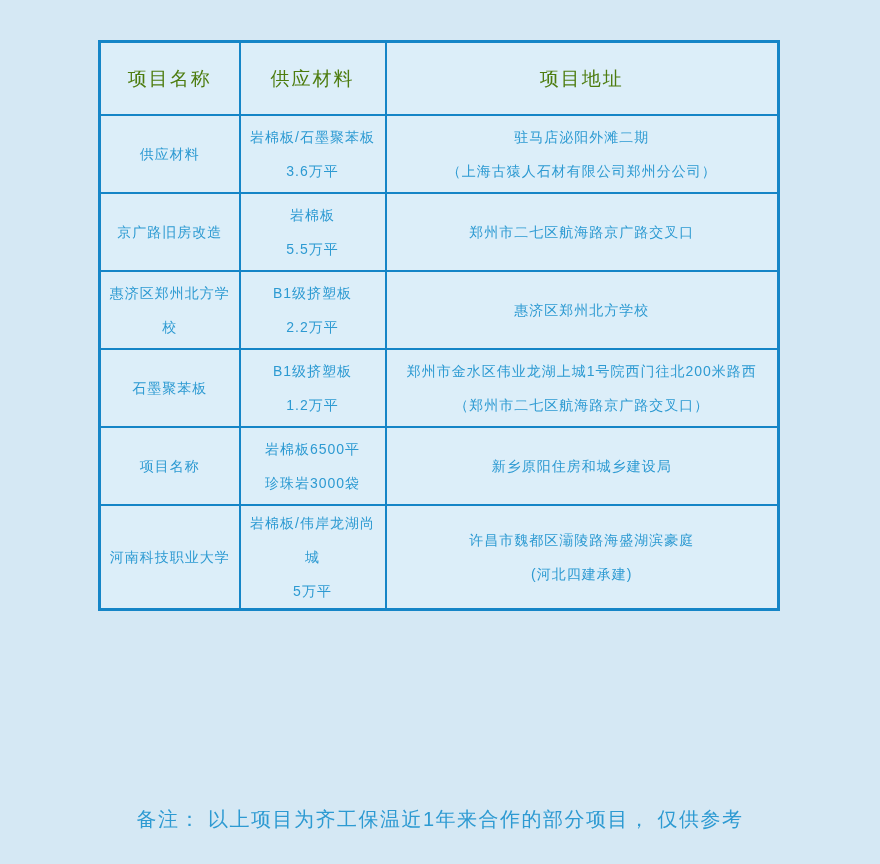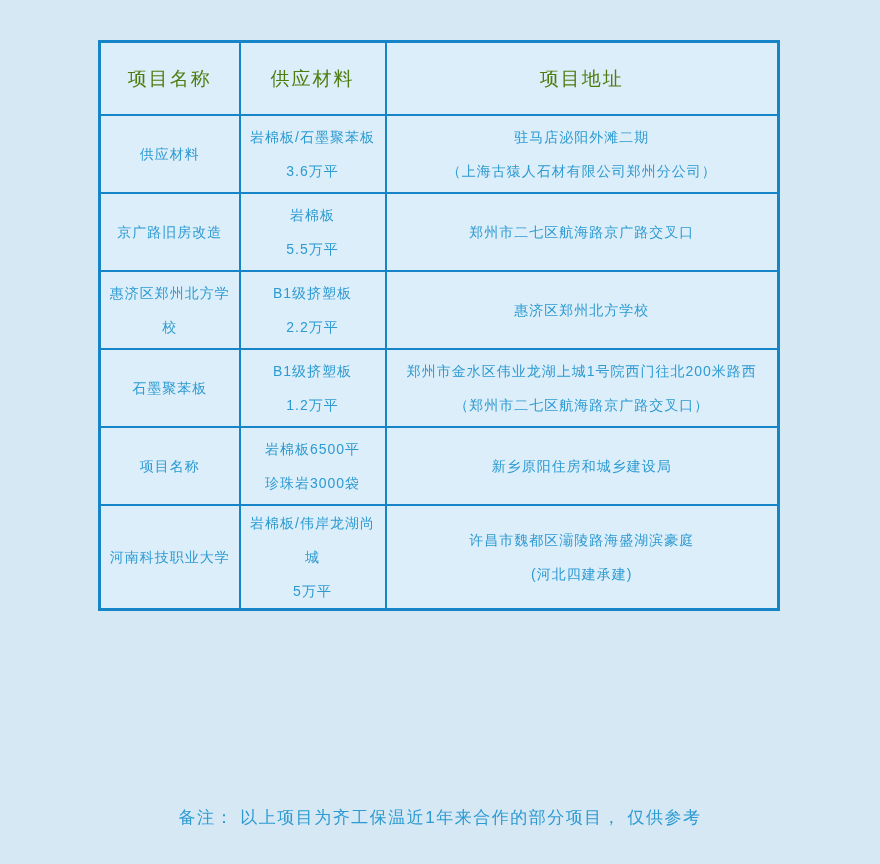--- a/index.html
+++ b/index.html
@@ -47,21 +47,21 @@
   }
   .cell-line {
     line-height: 34px;
   }
   .note {
     position: absolute;
     left: 0;
     right: 0;
     top: 806px;
     text-align: center;
-    font-size: 17px;
+    font-size: 20px;
     color: #2d9ad2;
     letter-spacing: 1.5px;
   }
 </style>
 </head>
 <body>
 
 <table class="projects-table">
   <colgroup>
     <col style="width:140px">

